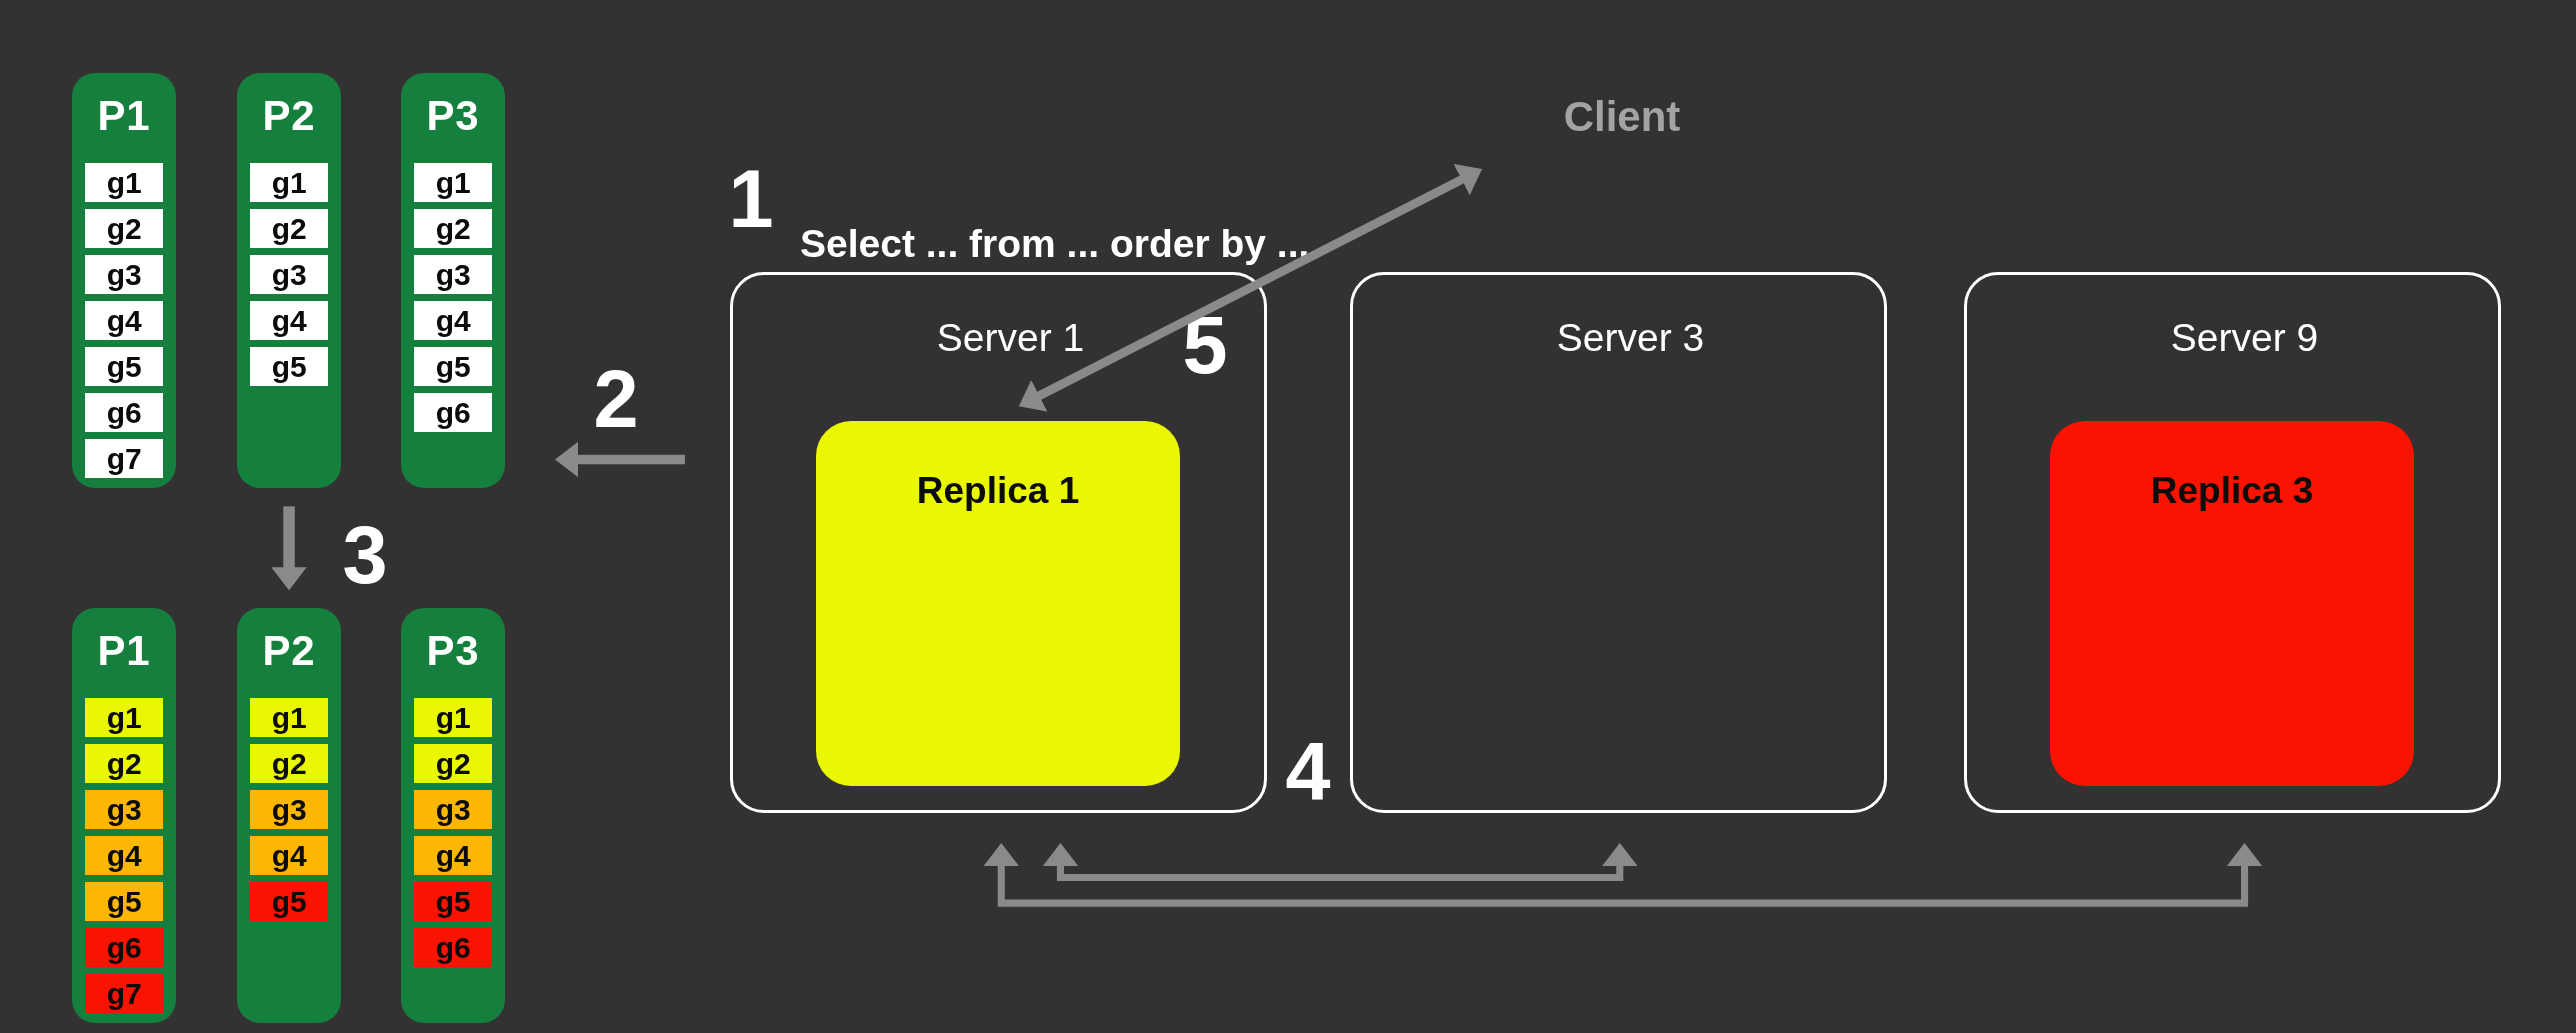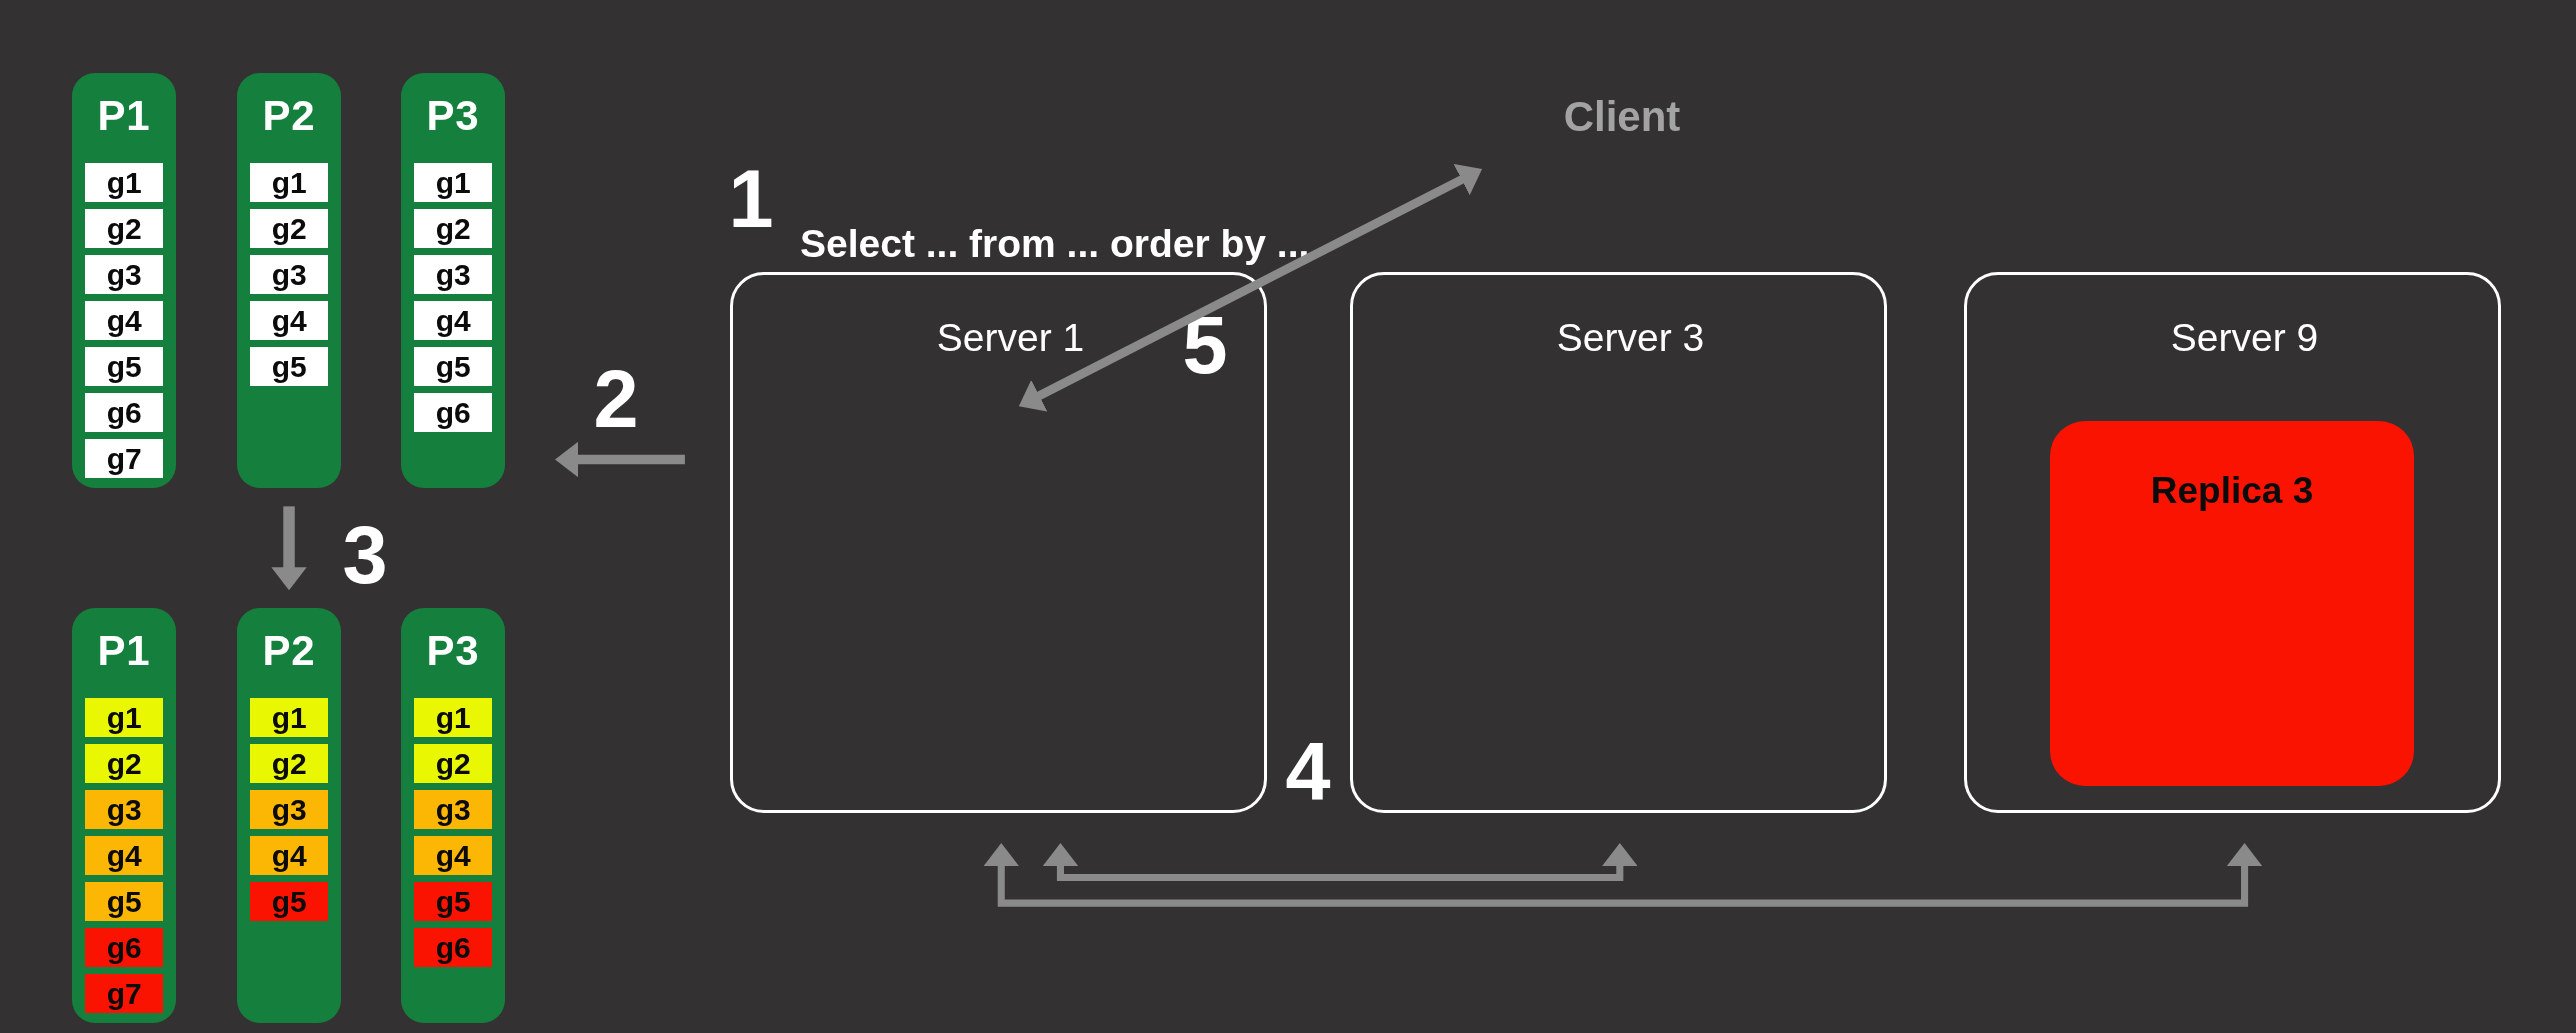--- a/index.html
+++ b/index.html
@@ -108,20 +108,23 @@
   <div class="num" style="left:1205px;top:345px;">5</div>
 
   <div class="query">Select ... from ... order by ...</div>
 
   <div class="client">
     <span>Client</span>
   </div>
 
   <div class="server s1">
     <div class="server-title">Server 1</div>
+    <div class="replica" style="background: rgb(233, 248, 2);">
+      <div class="replica-label">Replica 1</div>
+    </div>
   </div>
   <div class="server s2">
     <div class="server-title">Server 3</div>
   </div>
   <div class="server s3">
     <div class="server-title">Server 9</div>
     <div class="replica" style="background: rgb(251, 19, 2);">
       <div class="replica-label">Replica 3</div>
     </div>
   </div>

